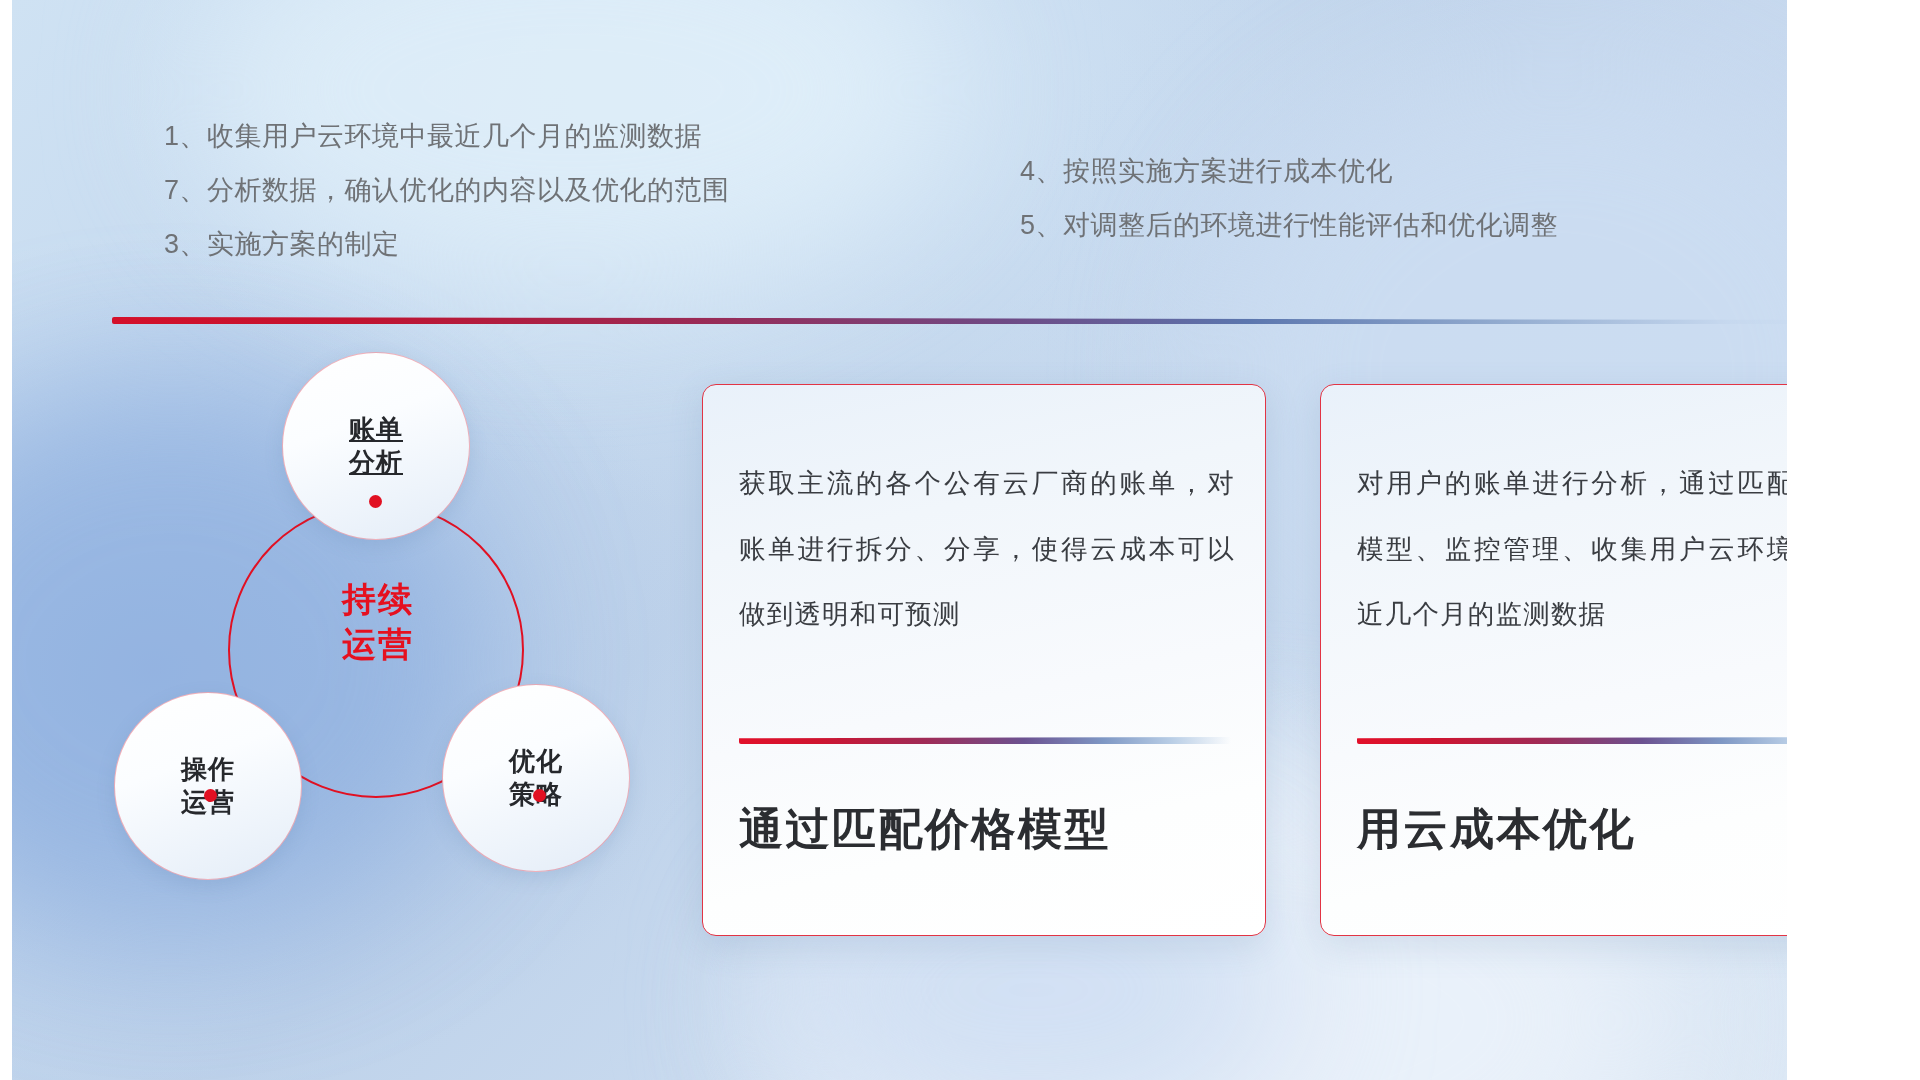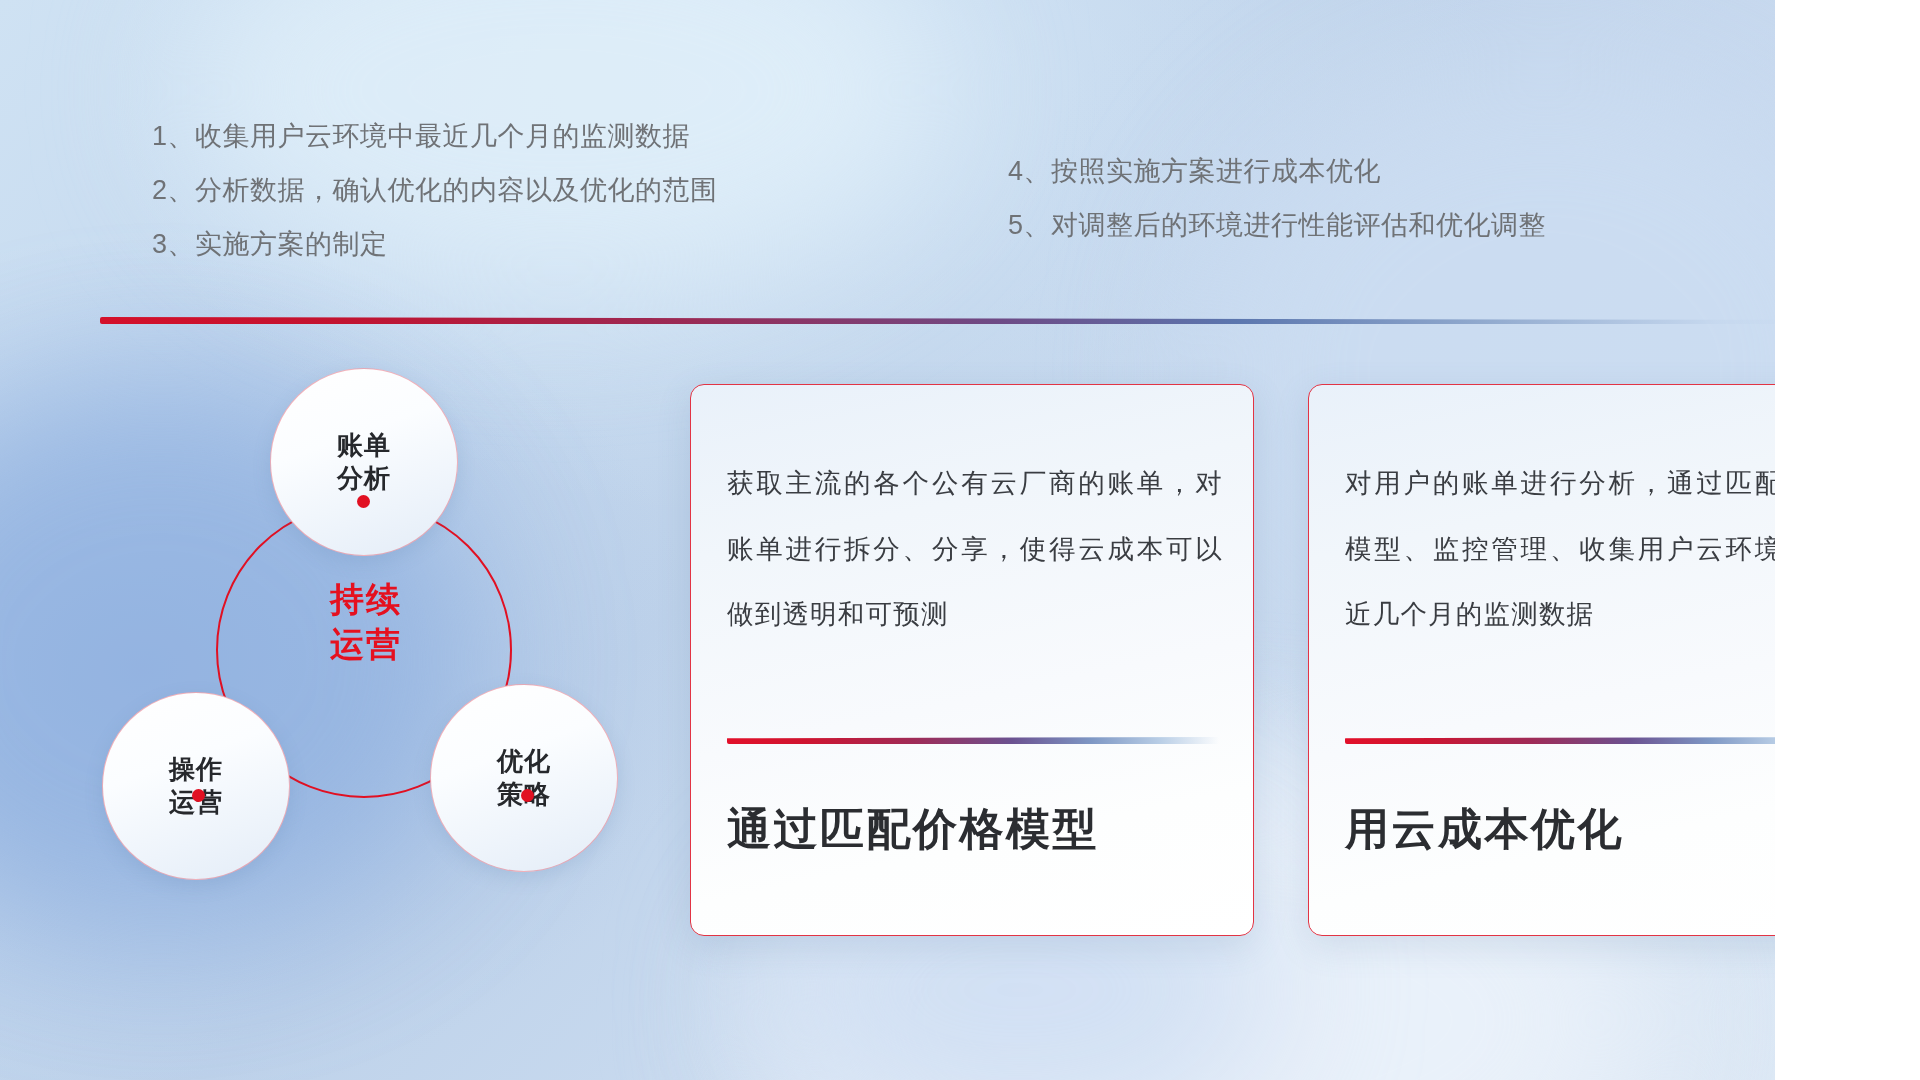--- a/index.html
+++ b/index.html
@@ -15,20 +15,21 @@
     position: relative;
     width: 1775px;
     height: 1080px;
     background:
       radial-gradient(ellipse 900px 700px at 8% 62%, rgba(150,180,225,0.60) 0%, rgba(150,180,225,0.0) 62%),
       radial-gradient(ellipse 1100px 800px at 96% 30%, rgba(196,214,238,0.75) 0%, rgba(196,214,238,0.0) 65%),
       radial-gradient(ellipse 1000px 620px at 45% 8%, rgba(214,232,247,0.85) 0%, rgba(214,232,247,0.0) 70%),
       radial-gradient(ellipse 800px 500px at 70% 95%, rgba(228,236,246,0.9) 0%, rgba(228,236,246,0.0) 70%),
       linear-gradient(135deg, #cfe2f3 0%, #c5d9ef 22%, #bed2ea 45%, #cbdcf0 68%, #dce8f5 100%);
     overflow: hidden;
+    margin-left: 12px;
   }
 
   
   .bg-blob {
     position: absolute;
     border-radius: 50%;
     filter: blur(70px);
     pointer-events: none;
   }
   .blob-a { left: -160px; top: 380px;  width: 640px; height: 560px; background: rgba(132,168,220,0.55); }
@@ -92,21 +93,21 @@
     color: #26282c;
     font-size: 26px;
     font-weight: 700;
     line-height: 1.28;
     letter-spacing: 1px;
     border: 1.4px solid rgba(225,60,80,0.40);
     background:
       linear-gradient(160deg, #ffffff 0%, #fbfdff 38%, #eef4fb 72%, #e3ecf7 100%);
     box-shadow: 0 6px 18px rgba(90,125,170,0.18);
   }
-  .bubble-top    { left: 170px; top: 16px;   width: 188px; height: 188px; }
+  .bubble-top    { left: 170px; top: 0px;   width: 188px; height: 188px; text-decoration: underline; }
   .bubble-left   { left: 2px;   top: 340px; width: 188px; height: 188px; }
   .bubble-right  { left: 330px; top: 332px; width: 188px; height: 188px; }
 
   .venn-dot {
     position: absolute;
     width: 13px; height: 13px;
     border-radius: 50%;
     background: #e11022;
   }
   .dot-top   { left: 257px; top: 143px; }
@@ -191,21 +192,21 @@
 <div id="slide">
 
   <div class="bg-blob blob-a"></div>
   <div class="bg-blob blob-b"></div>
   <div class="bg-blob blob-c"></div>
   <div class="bg-blob blob-d"></div>
   <div class="bg-blob blob-e"></div>
 
   <div class="bullets bullets-left">
     <div class="line">1、收集用户云环境中最近几个月的监测数据</div>
-    <div class="line">2、分析数据，确认优化的内容以及优化的范围</div>
+    <div class="line">7、分析数据，确认优化的内容以及优化的范围</div>
     <div class="line">3、实施方案的制定</div>
   </div>
 
   <div class="bullets bullets-right">
     <div class="line">4、按照实施方案进行成本优化</div>
     <div class="line">5、对调整后的环境进行性能评估和优化调整</div>
   </div>
 
   <div class="top-rule"></div>
 

